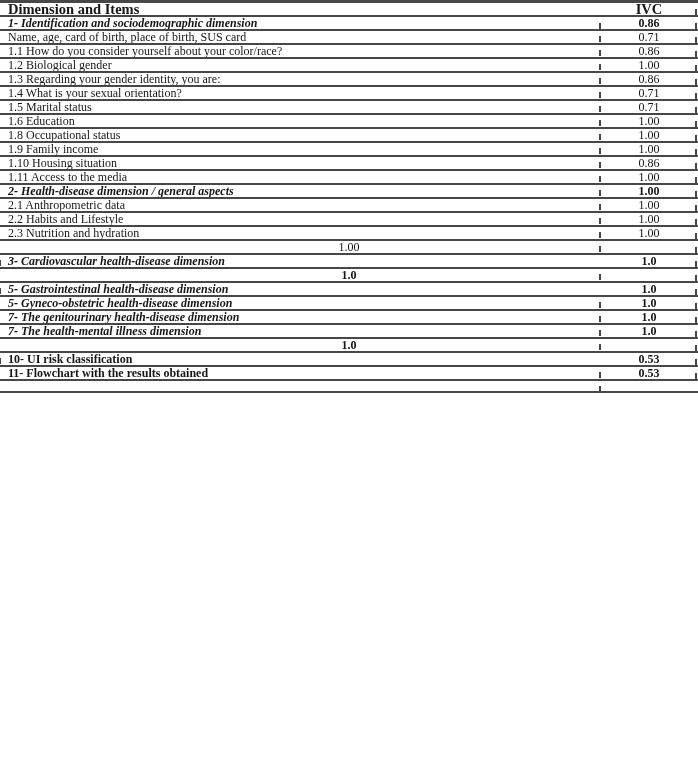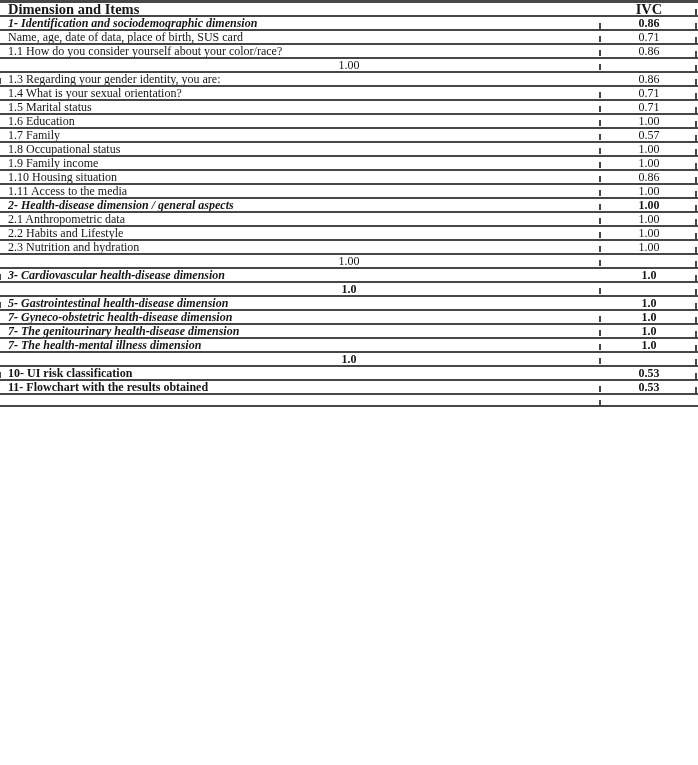--- a/index.html
+++ b/index.html
@@ -90,51 +90,48 @@
   <div class="row header">
     <span class="cell label">Dimension and Items</span>
     <span class="cell value">IVC</span>
   </div>
   <div id="table-body">
       <div class="row section">
         <span class="cell label">1- Identification and sociodemographic dimension</span>
         <span class="cell value">0.86</span>
       </div>
       <div class="row normal">
-        <span class="cell label">Name, age, date of data, place of birth, SUS card</span>
+        <span class="cell label">Name, age, card of birth, place of birth, SUS card</span>
         <span class="cell value">0.71</span>
       </div>
       <div class="row normal">
         <span class="cell label">1.1 How do you consider yourself about your color/race?</span>
         <span class="cell value">0.86</span>
       </div>
       <div class="row normal">
+        <span class="cell label">1.2 Biological gender</span>
         <span class="cell value">1.00</span>
       </div>
       <div class="row normal">
         <span class="cell label">1.3 Regarding your gender identity, you are:</span>
         <span class="cell value">0.86</span>
       </div>
       <div class="row normal">
         <span class="cell label">1.4 What is your sexual orientation?</span>
         <span class="cell value">0.71</span>
       </div>
       <div class="row normal">
         <span class="cell label">1.5 Marital status</span>
         <span class="cell value">0.71</span>
       </div>
       <div class="row normal">
         <span class="cell label">1.6 Education</span>
         <span class="cell value">1.00</span>
       </div>
       <div class="row normal">
-        <span class="cell label">1.7 Family</span>
-        <span class="cell value">0.57</span>
-      </div>
-      <div class="row normal">
         <span class="cell label">1.8 Occupational status</span>
         <span class="cell value">1.00</span>
       </div>
       <div class="row normal">
         <span class="cell label">1.9 Family income</span>
         <span class="cell value">1.00</span>
       </div>
       <div class="row normal">
         <span class="cell label">1.10 Housing situation</span>
         <span class="cell value">0.86</span>
@@ -167,21 +164,21 @@
         <span class="cell value">1.0</span>
       </div>
       <div class="row section">
         <span class="cell value">1.0</span>
       </div>
       <div class="row section">
         <span class="cell label">5- Gastrointestinal health-disease dimension</span>
         <span class="cell value">1.0</span>
       </div>
       <div class="row section">
-        <span class="cell label">7- Gyneco-obstetric health-disease dimension</span>
+        <span class="cell label">5- Gyneco-obstetric health-disease dimension</span>
         <span class="cell value">1.0</span>
       </div>
       <div class="row section">
         <span class="cell label">7- The genitourinary health-disease dimension</span>
         <span class="cell value">1.0</span>
       </div>
       <div class="row section">
         <span class="cell label">7- The health-mental illness dimension</span>
         <span class="cell value">1.0</span>
       </div>

